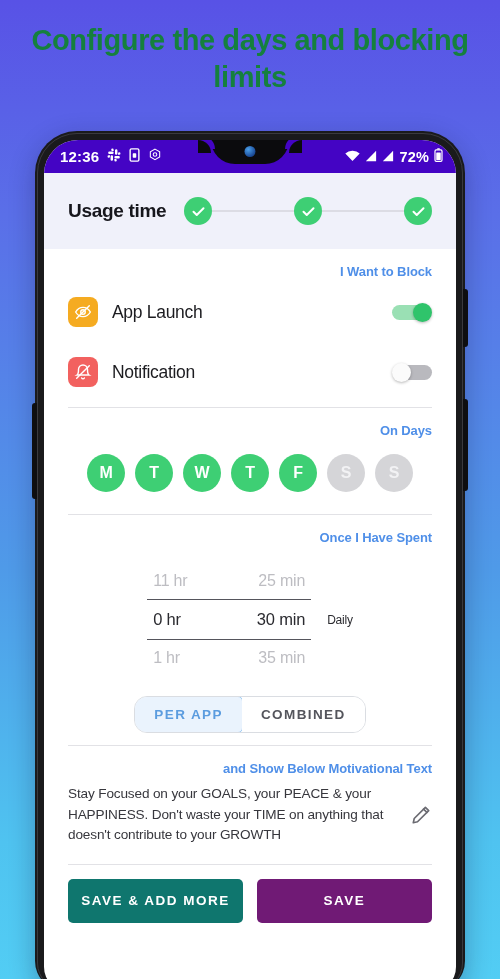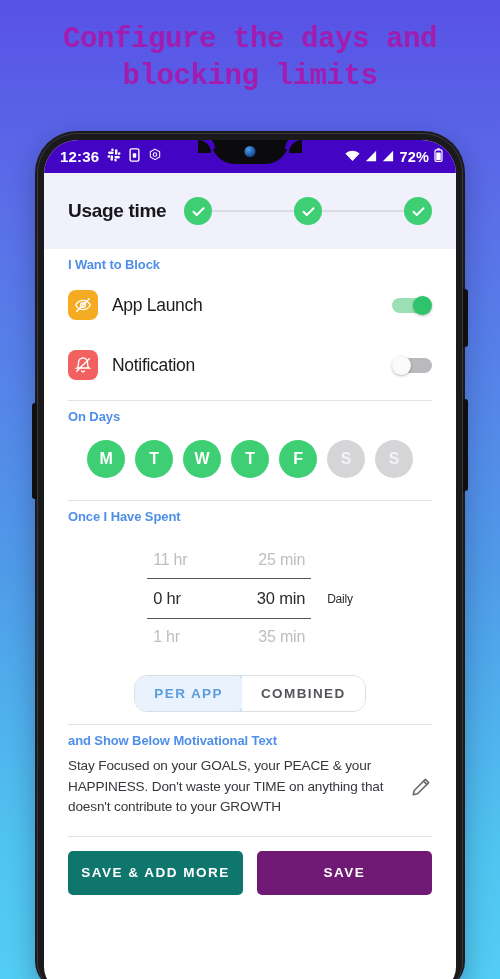--- a/index.html
+++ b/index.html
@@ -11,26 +11,25 @@
     font-family: "Liberation Sans", sans-serif;
     background: linear-gradient(180deg, #5852e6 0%, #5a6fe8 22%, #4f9ae8 58%, #4fc3f0 86%, #52cdf4 100%);
     position: relative;
   }
 
   
   .headline {
     width: 100%;
     padding: 22px 28px 0 28px;
     text-align: center;
-    color: #a21caf;
+    color: #15803d;
     font-size: 29px;
     line-height: 1.26;
     font-weight: 700;
     letter-spacing: -0.4px;
-    font-family: Liberation Mono, monospace;
   }
 
   
   .phone {
     position: absolute;
     left: 50%;
     transform: translateX(-50%);
     top: 131px;
     width: 430px;
     height: 860px;
@@ -130,21 +129,22 @@
   .step-line { flex: 1 1 auto; height: 2px; background: #dcdce4; }
 
   
   .content { background: #ffffff; padding: 0 24px; }
 
   .sec-label {
     color: #4f8fe8;
     font-size: 13px;
     font-weight: 700;
     letter-spacing: -0.1px;
-    padding-top: 8px;
+    padding-top: 15px;
+    text-align: right;
   }
 
   .block-row {
     display: flex;
     align-items: center;
     height: 54px;
     margin-top: 6px;
   }
   .block-icon {
     width: 30px; height: 30px;

